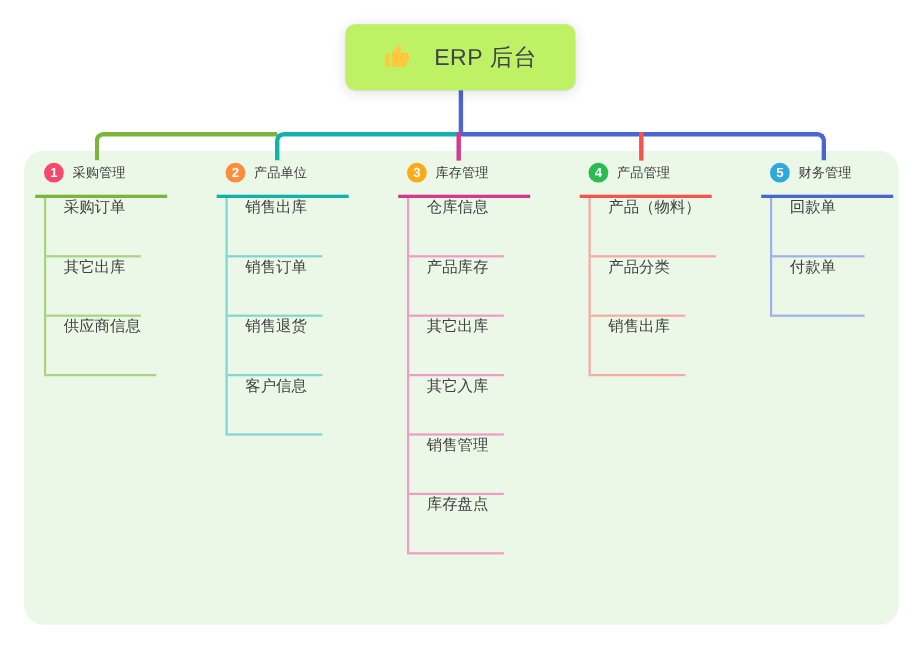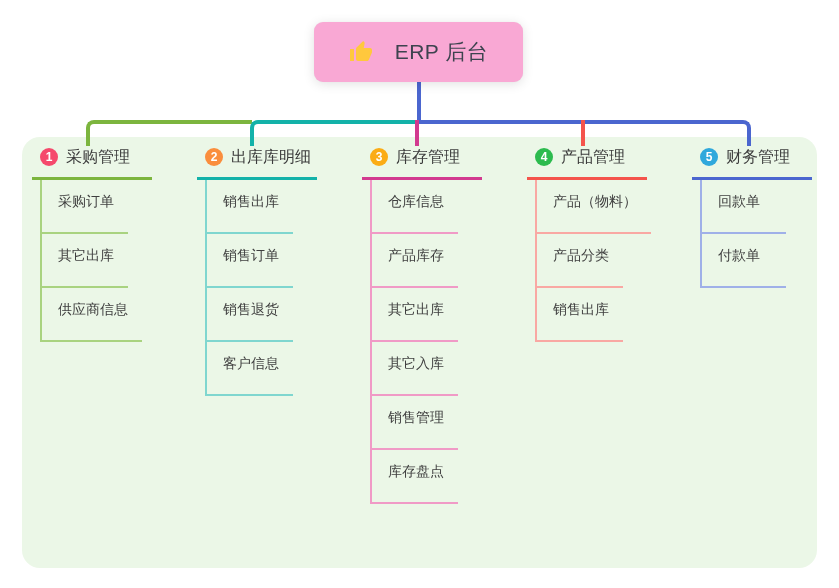--- a/index.html
+++ b/index.html
@@ -2,21 +2,21 @@
 <html><head>
 <meta charset="utf-8">
 <style>
   html,body{margin:0;padding:0;background:#ffffff;}
   body{width:839px;height:588px;font-family:"Liberation Sans",sans-serif;overflow:hidden;}
   .canvas{position:relative;width:839px;height:588px;background:#ffffff;}
 
   
   .root-card{
     position:absolute;left:314px;top:22px;width:209px;height:60px;
-    background:#f9a8d4;border-radius:9px;
+    background:#bef264;border-radius:9px;
     box-shadow:0 2px 12px rgba(0,0,0,0.12), 0 0 1px rgba(0,0,0,0.06);
     display:flex;align-items:center;justify-content:center;gap:22px;
     z-index:3;
   }
   .root-title{font-size:21px;color:#3d434f;font-weight:500;letter-spacing:0.5px;}
   .thumb{display:inline-flex;width:24px;height:24px;}
   .thumb svg{width:24px;height:24px;fill:#ffc83d;}
 
   
   .panel{
@@ -36,25 +36,25 @@
   .branch-heading{
     width:112px;height:40px;box-sizing:content-box;
     display:flex;align-items:center;gap:8px;padding-left:8px;
     border-bottom:3px solid var(--line);
   }
   .badge{
     width:18px;height:18px;border-radius:50%;flex:0 0 18px;
     display:flex;align-items:center;justify-content:center;
     color:#ffffff;font-size:12px;font-weight:bold;line-height:1;
   }
-  .branch-label{font-size:16px;color:#3c3c3c;font-weight:500;white-space:nowrap;}
+  .branch-label{font-size:12px;color:#3c3c3c;font-weight:500;white-space:nowrap;}
   .child-list{margin-left:8px;border-left:2px solid var(--child);}
   .child-item{
     height:54px;box-sizing:border-box;width:fit-content;min-width:84px;
-    display:flex;align-items:center;
+    display:flex;align-items:flex-start;
     padding:0 14px 8px 16px;
     border-bottom:2px solid var(--child);
   }
   .child-label{font-size:14px;color:#3f3f3f;white-space:nowrap;}
 </style>
 </head>
 <body>
 
 <div class="canvas">
 
@@ -92,21 +92,21 @@
             <span class="child-label">其它出库</span>
           </div>
           <div class="child-item">
             <span class="child-label">供应商信息</span>
           </div>
         </div>
       </div>
       <div class="branch-col" style="left: 197px; --line: #13b2a9; --child: #7fd6cf;">
         <div class="branch-heading">
           <span class="badge" style="background: rgb(250, 142, 61);">2</span>
-          <span class="branch-label">出库库明细</span>
+          <span class="branch-label">产品单位</span>
         </div>
         <div class="child-list">
           <div class="child-item">
             <span class="child-label">销售出库</span>
           </div>
           <div class="child-item">
             <span class="child-label">销售订单</span>
           </div>
           <div class="child-item">
             <span class="child-label">销售退货</span>

